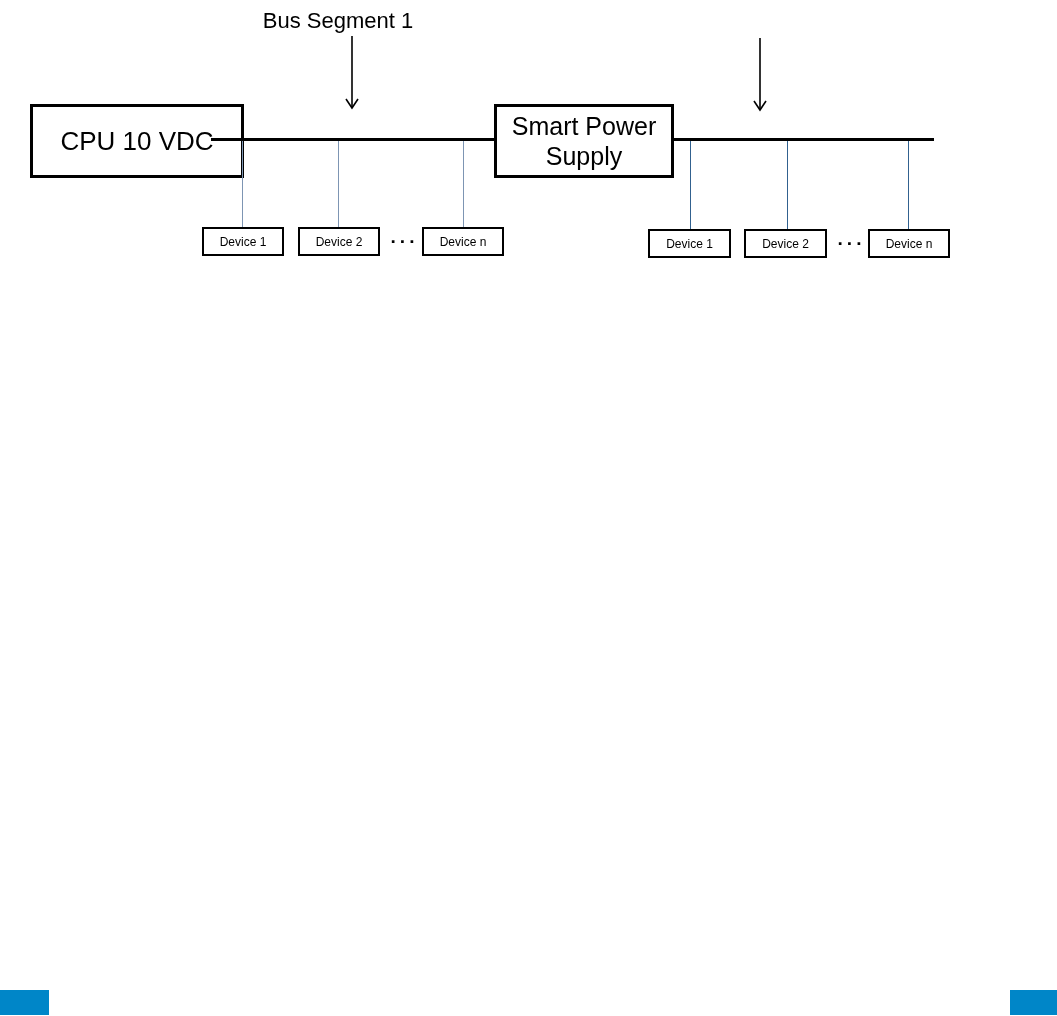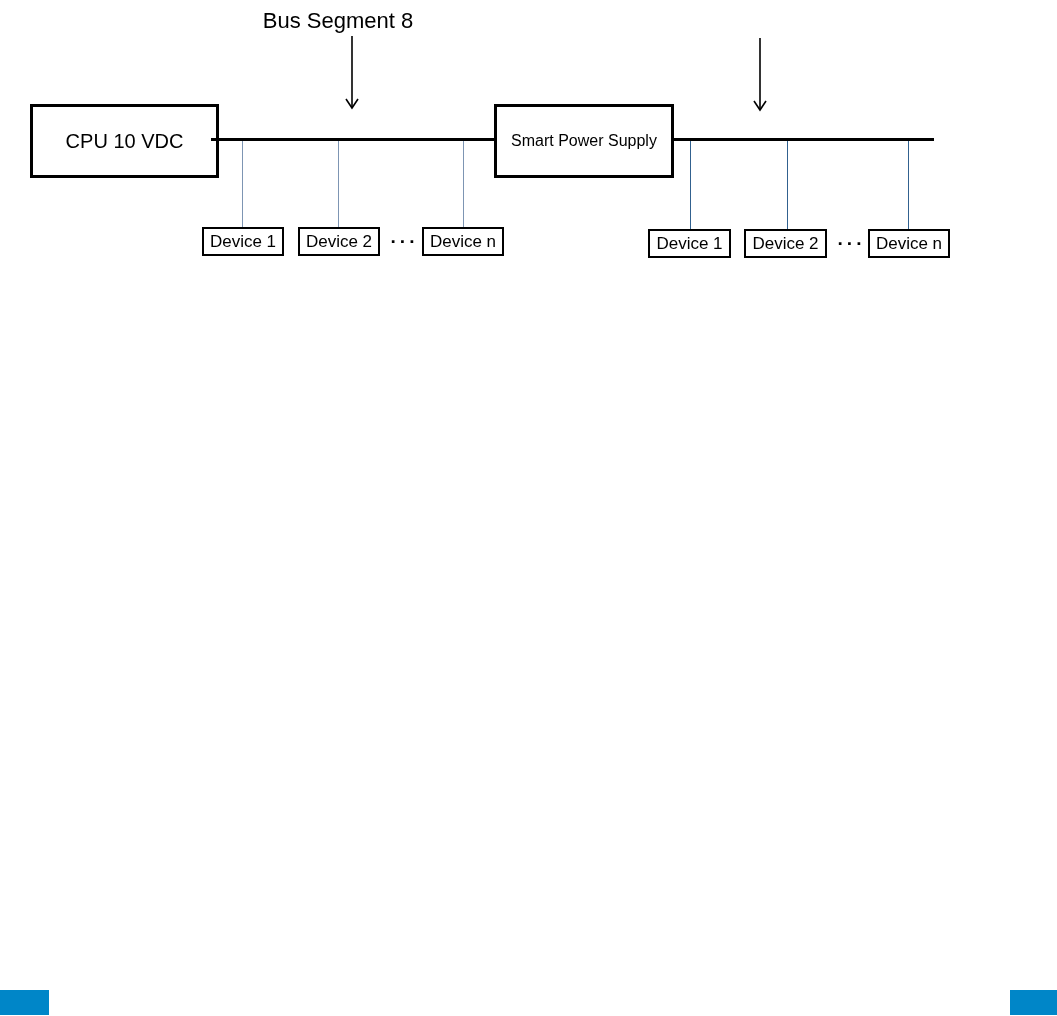--- a/index.html
+++ b/index.html
@@ -34,22 +34,22 @@
   }
 
   .node-box {
     border: 3px solid var(--box-border);
     background: #ffffff;
     display: flex;
     align-items: center;
     justify-content: center;
     text-align: center;
   }
-  .cpu-box { left: 30px; top: 104px; width: 189px; height: 74px; font-size: 20px; }
-  .sps-box { left: 494px; top: 104px; width: 180px; height: 74px; font-size: 16px; line-height: 1.22; padding: 0 2px; }
+  .cpu-box { left: 30px; top: 104px; width: 214px; height: 74px; font-size: 26px; }
+  .sps-box { left: 494px; top: 104px; width: 180px; height: 74px; font-size: 25px; line-height: 1.22; padding: 0 2px; }
 
   .bus-line {
     height: 3px;
     background: var(--bus-line);
     top: 138px;
   }
   .bus1 { left: 211px; width: 283px; }
   .bus2 { left: 673px; width: 261px; }
 
   .connector {
@@ -60,21 +60,21 @@
   .connector.s2 { background: var(--connector-segment2); height: 88px; }
 
   .device-box {
     border: 2px solid var(--box-border);
     background: #ffffff;
     height: 29px;
     width: 82px;
     display: flex;
     align-items: center;
     justify-content: center;
-    font-size: 17px;
+    font-size: 12px;
     white-space: nowrap;
   }
   .row1 { top: 227px; }
   .row2 { top: 229px; }
 
   .ellipsis {
     width: 36px;
     height: 29px;
     display: flex;
     align-items: center;
@@ -93,21 +93,21 @@
     background: var(--accent-blue);
   }
   .accent-left { left: 0; width: 49px; }
   .accent-right { left: 1010px; width: 47px; }
 </style>
 </head>
 <body>
 
 <div class="canvas">
 
-  <div class="abs seg-label" style="left:238px; top:8px;">Bus Segment 8</div>
+  <div class="abs seg-label" style="left:238px; top:8px;">Bus Segment 1</div>
 
   <div class="abs" style="left:343px; top:36px;">
     <svg class="arrow-svg" width="18" height="76" viewBox="0 0 18 76">
       <line x1="9" y1="0" x2="9" y2="71" stroke="#000" stroke-width="1.6"></line>
       <polyline points="3,63 9,72 15,63" fill="none" stroke="#000" stroke-width="1.6"></polyline>
     </svg>
   </div>
   <div class="abs" style="left:751px; top:38px;">
     <svg class="arrow-svg" width="18" height="76" viewBox="0 0 18 76">
       <line x1="9" y1="0" x2="9" y2="71" stroke="#000" stroke-width="1.6"></line>

